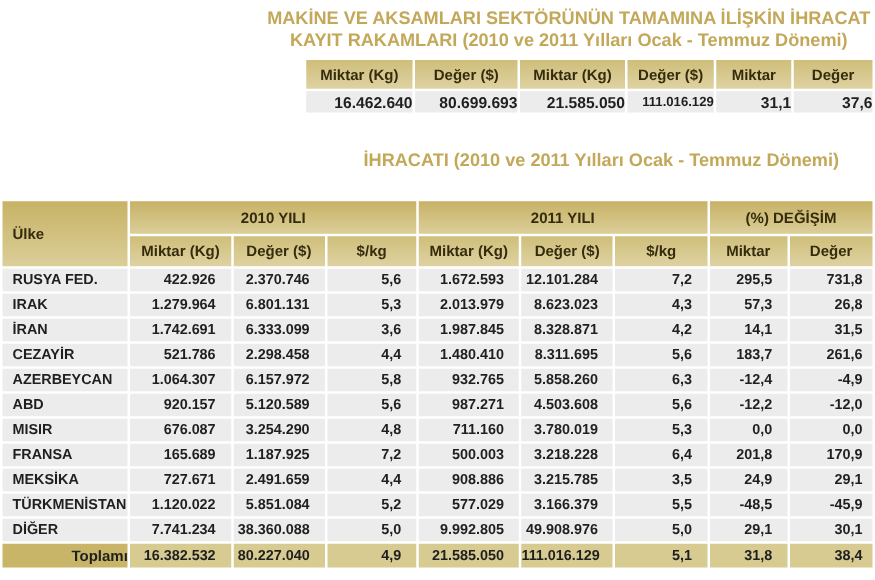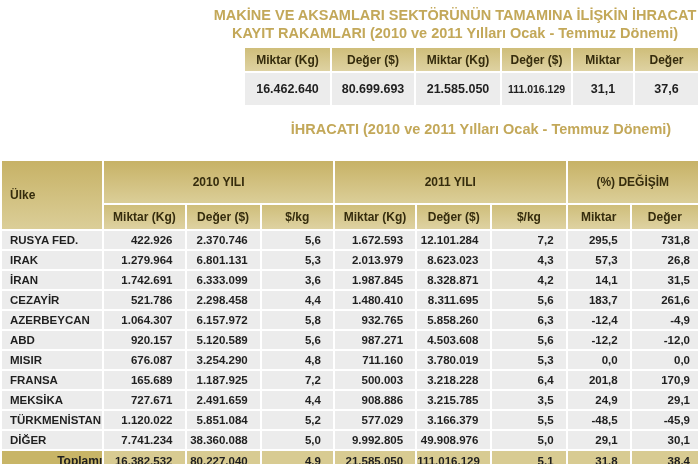--- a/index.html
+++ b/index.html
@@ -37,33 +37,33 @@
 
   
   .summary-table{position:absolute;top:46px;left:243px;width:457px;}
   .summary-table th{
     font-size:12px;font-weight:bold;color:var(--hdr-text);
     text-align:center;vertical-align:middle;
   }
   .summary-table .grp{height:25px;background:linear-gradient(180deg,var(--hdr-dark),var(--hdr-light));}
   .summary-table .sub{height:23px;background:linear-gradient(180deg,var(--subhdr-dark),var(--subhdr-light));}
   .summary-table td{
-    height:32px;background:var(--row-gray);
+    height:17px;background:var(--row-gray);
     font-size:12.5px;font-weight:bold;color:var(--data-text);
-    text-align:center;vertical-align:middle;
+    text-align:right;vertical-align:middle;
   }
   .summary-table td.small{font-size:10.5px;}
 
   
   .detail-table{position:absolute;top:159px;left:0;width:700px;}
   .detail-table th{
     font-size:12px;font-weight:bold;color:var(--hdr-text);
     text-align:center;vertical-align:middle;
   }
-  .detail-table th.grp{height:42px;background:linear-gradient(180deg,var(--hdr-dark),var(--hdr-light));}
+  .detail-table th.grp{height:26px;background:linear-gradient(180deg,var(--hdr-dark),var(--hdr-light));}
   .detail-table th.sub{height:24px;background:linear-gradient(180deg,var(--subhdr-dark),var(--subhdr-light));}
   .detail-table th.corner{
     background:linear-gradient(180deg,var(--hdr-dark),var(--hdr-light));
     text-align:left;padding-left:8px;
   }
   .detail-table td{
     height:18px;background:var(--row-gray);
     font-size:11.5px;font-weight:bold;color:var(--data-text);
     vertical-align:middle;white-space:nowrap;
   }

